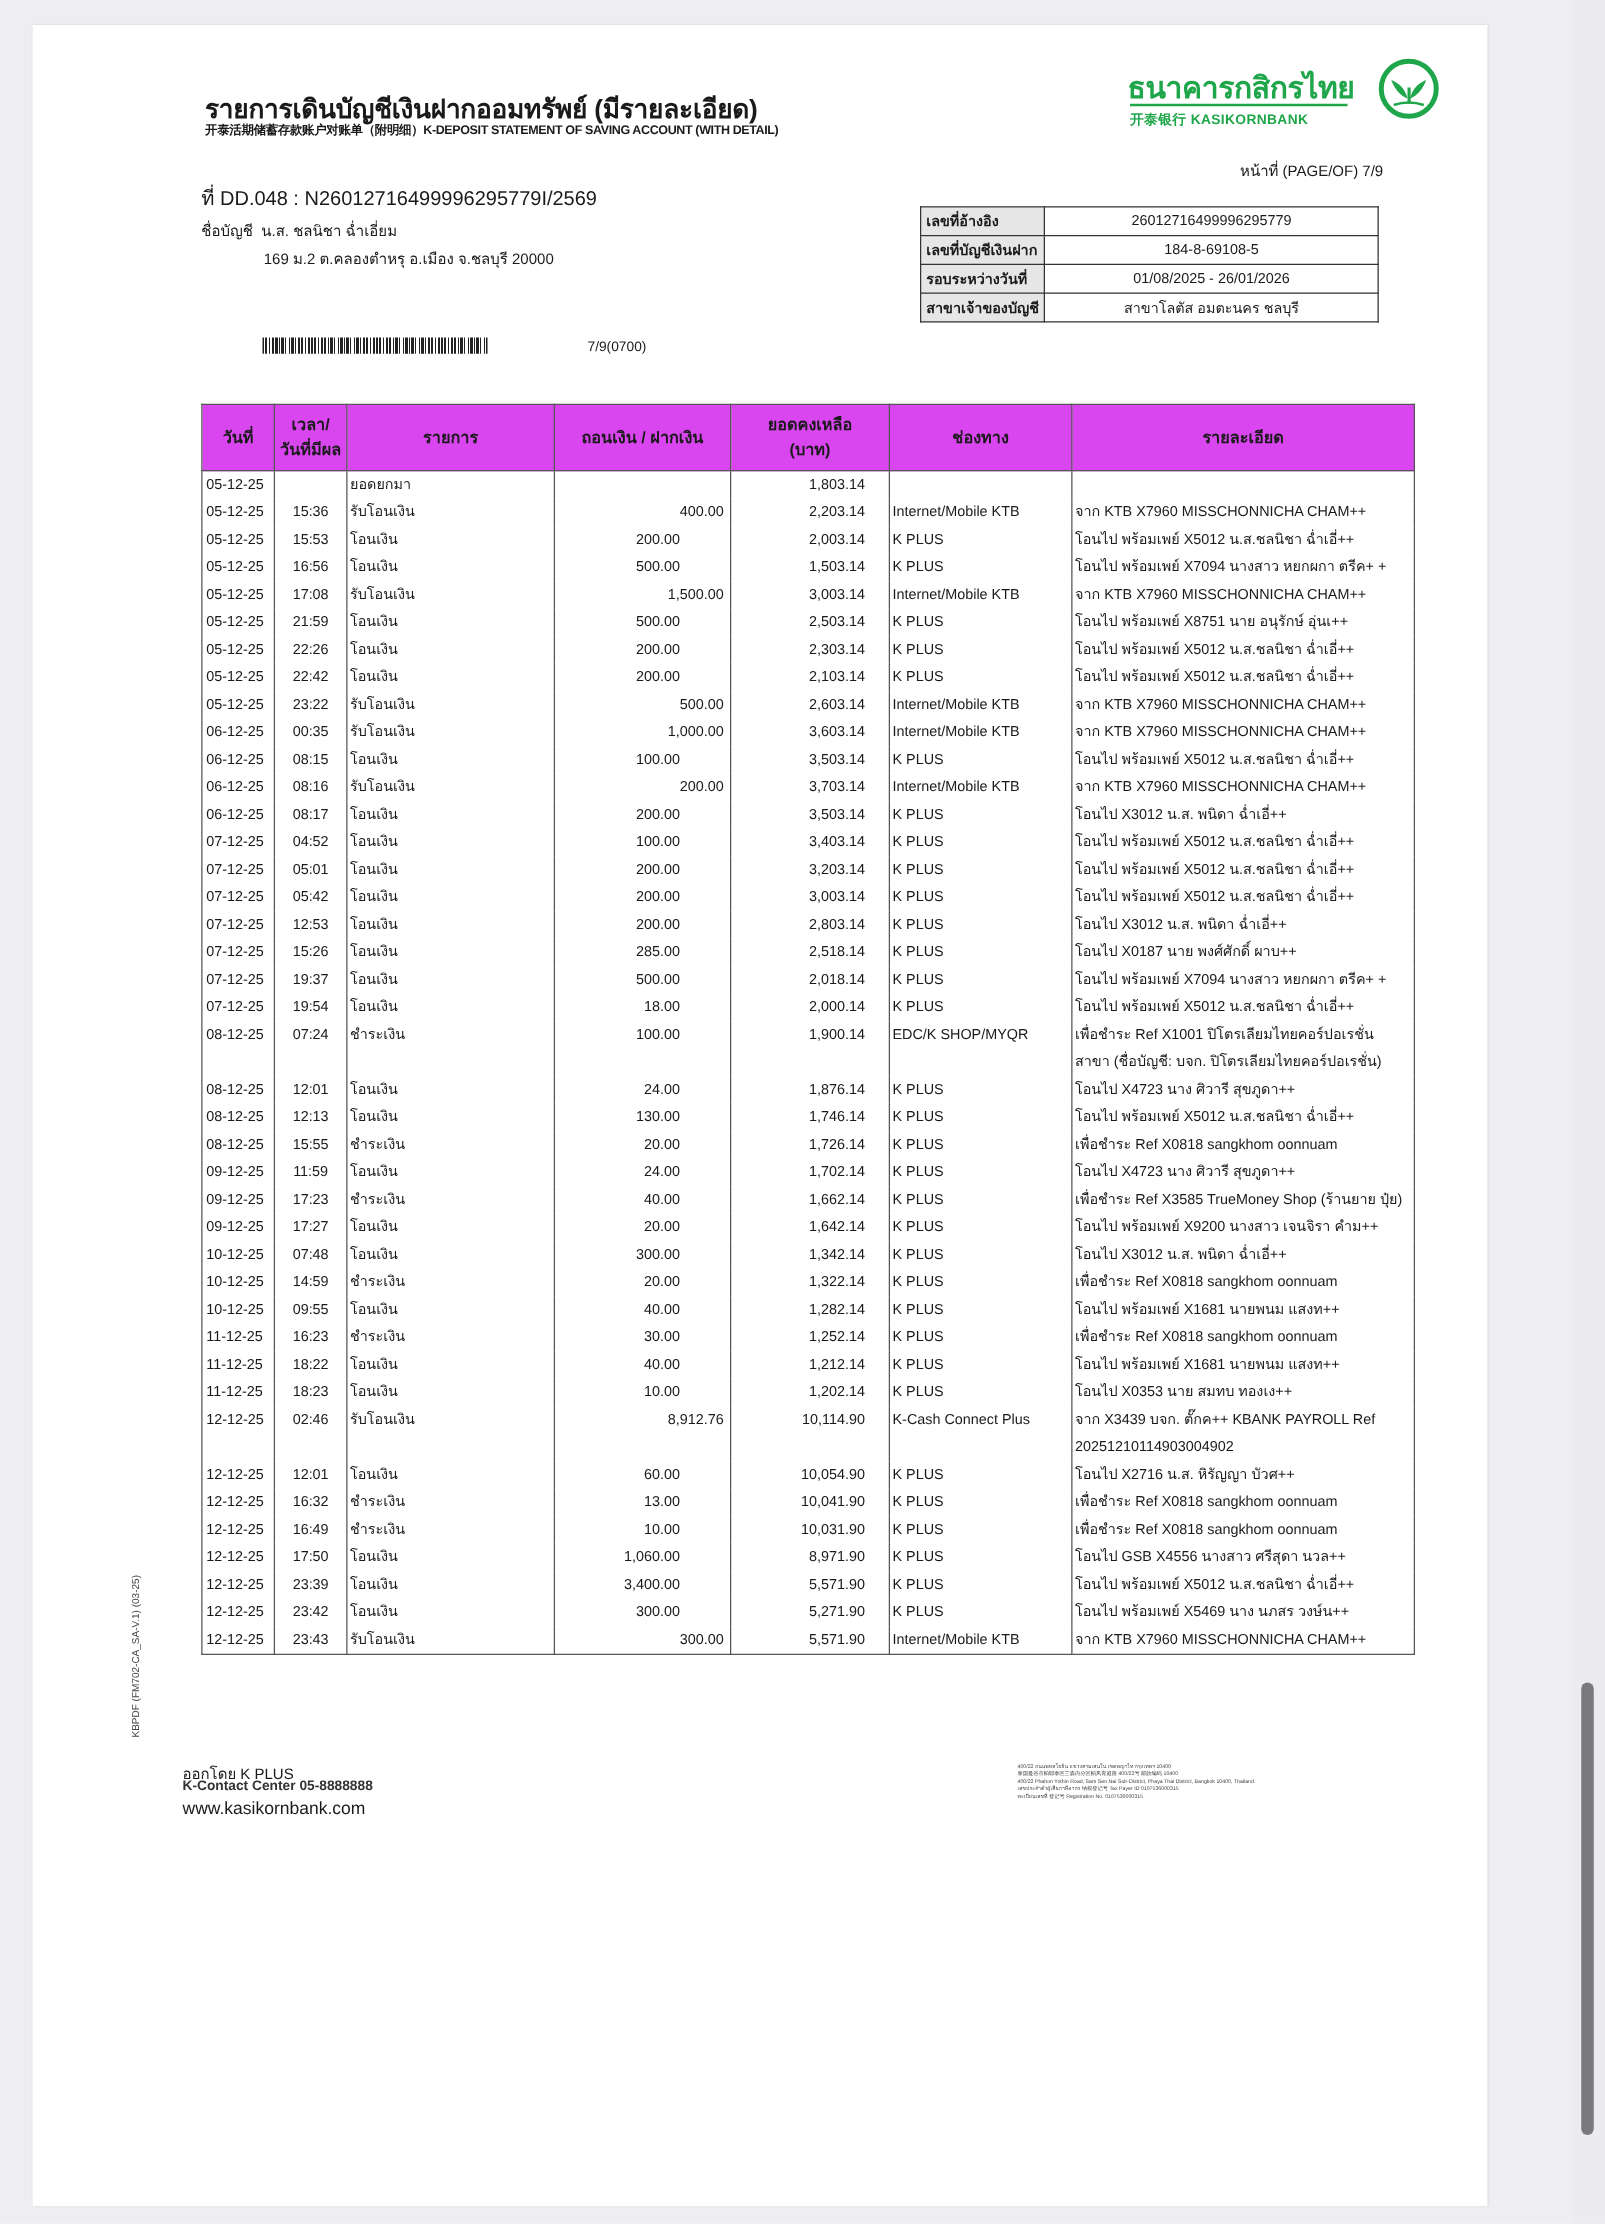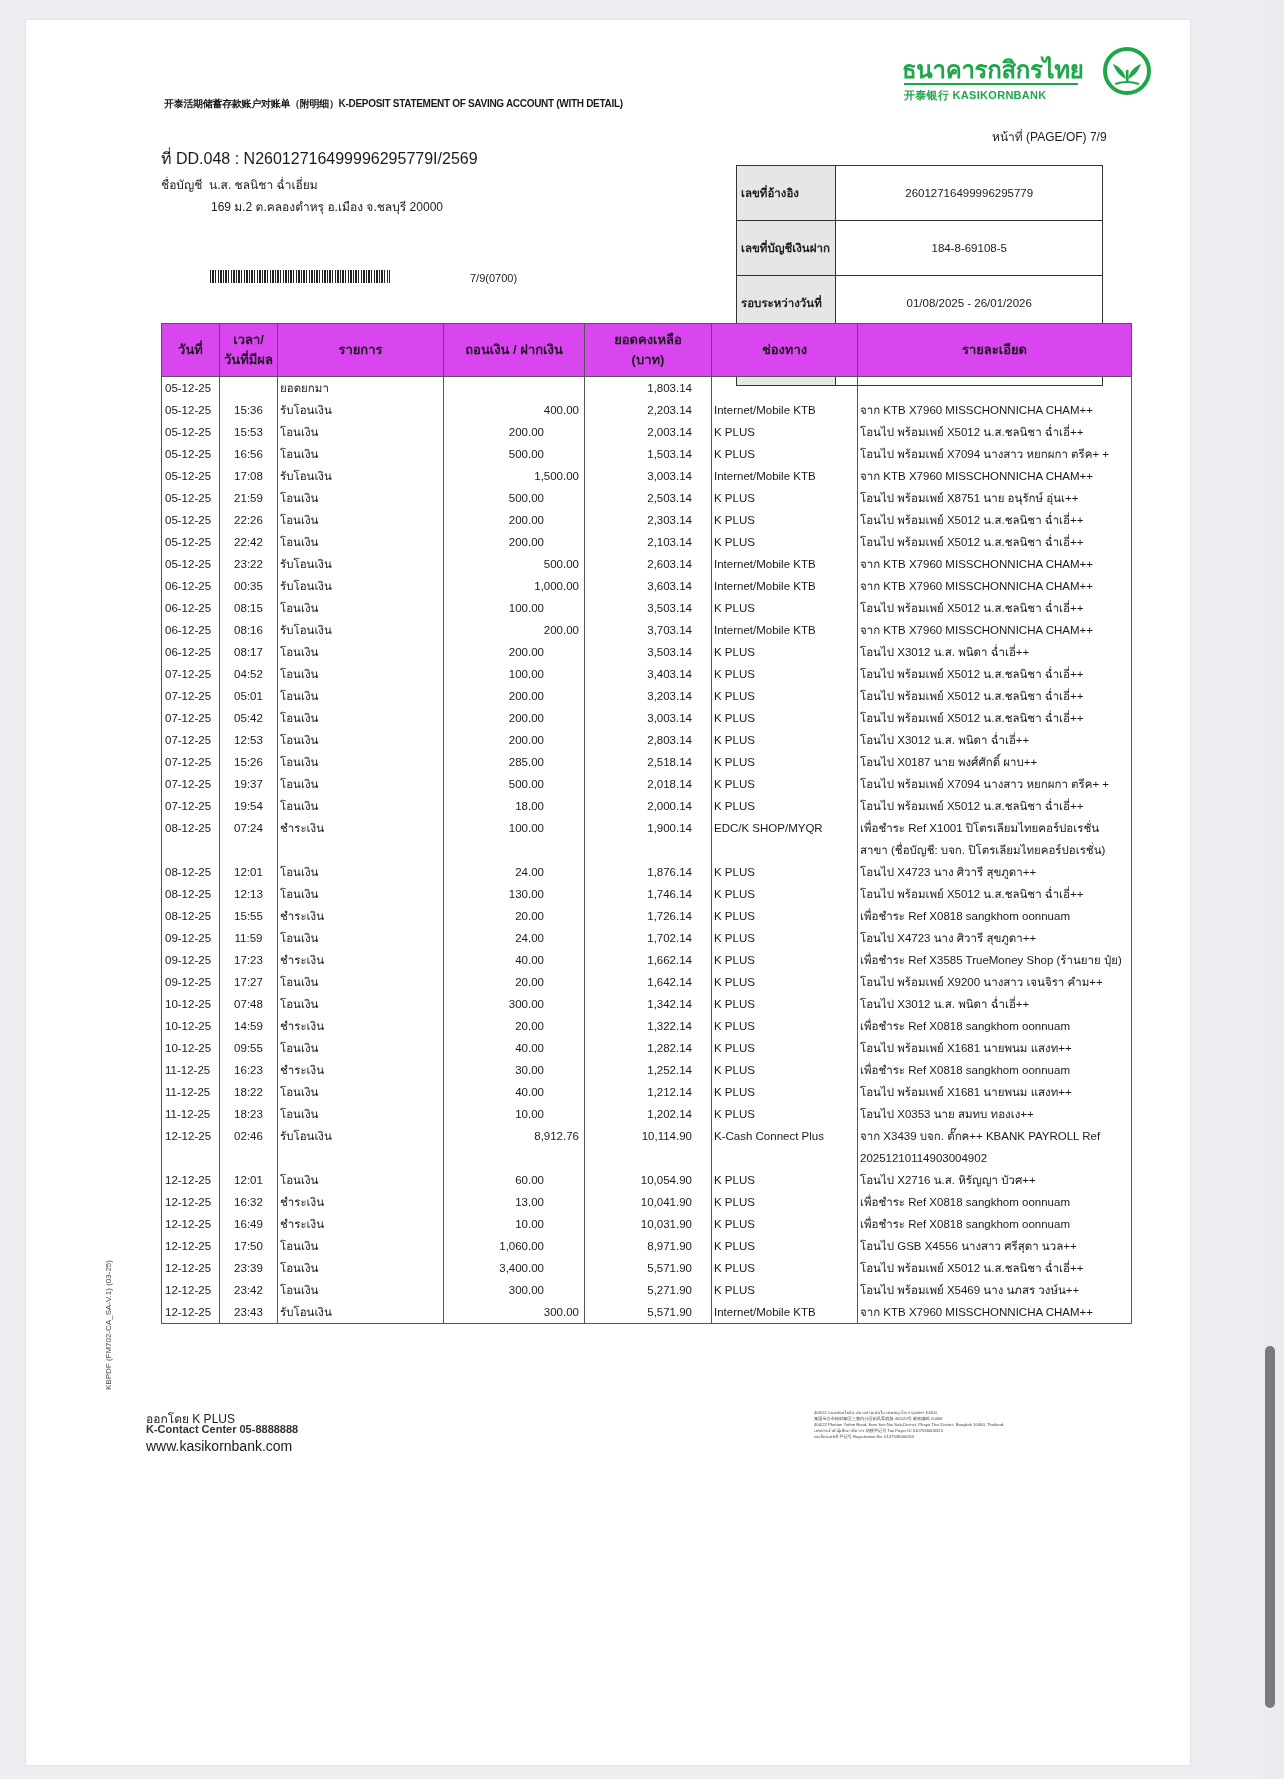--- a/index.html
+++ b/index.html
@@ -17,21 +17,21 @@
   .ref-line { left:135px; top:126px; font-size:16px; white-space:nowrap; }
   .acct-name { left:135px; top:155px; font-size:12px; white-space:nowrap; }
   .acct-addr { left:185px; top:177px; font-size:12px; white-space:nowrap; }
   .logo-wrap { left:876px; top:26px; width:260px; height:70px; }
   .logo-th { position:absolute; left:0; top:4px; font-size:24px; font-weight:bold; color:#1fa64a; letter-spacing:-0.3px; white-space:nowrap; }
   .logo-line { position:absolute; left:2px; top:37px; width:174px; height:2px; background:#1fa64a; }
   .logo-en { position:absolute; left:2px; top:42px; font-size:11px; font-weight:bold; color:#1fa64a; white-space:nowrap; letter-spacing:0.3px; }
   .logo-circle { position:absolute; left:200px; top:0px; width:50px; height:50px; }
   .page-no { left:966px; top:107px; font-size:12px; white-space:nowrap; }
   .info-table { position:absolute; left:710px; top:145px; border-collapse:collapse; font-size:11.5px; }
-  .info-table td { border:1px solid #333; height:22px; padding:16px 4px; white-space:nowrap; }
+  .info-table td { border:1px solid #333; height:22px; padding:0 4px; white-space:nowrap; }
   .info-table td.lbl { background:#e6e6e6; font-weight:bold; width:88px; }
   .info-table td.val { width:258px;text-align:center; }
   .barcode { left:184px; top:250px; width:180px; height:13px;
     background:repeating-linear-gradient(90deg,#222 0 1px,#fff 1px 2px,#222 2px 4px,#fff 4px 5px,#222 5px 6px,#fff 6px 8px,#222 8px 9px,#fff 9px 10px,#222 10px 12px,#fff 12px 13px); }
   .barcode-num { left:444px; top:252px; font-size:11px; }
   .tx-table { position:absolute; left:135px; top:303px; border-collapse:collapse; font-size:11.5px; table-layout:fixed; width:970px; }
   .tx-table th { background:#d946ef; border:1px solid #555; font-weight:bold; font-size:13px; height:52px; line-height:20px; padding:0 2px; text-align:center; }
   .tx-table td { border-left:1px solid #555; border-right:1px solid #555; padding:0 2px; height:22px; vertical-align:top; line-height:22px; white-space:nowrap; overflow:visible; }
   .tx-table tr:last-child td { border-bottom:1px solid #555; }
   .tx-table td.c-date { padding-left:3px; }
@@ -50,20 +50,21 @@
   .scroll-track { position:absolute; left:1259px; top:0; width:25px; height:1779px; background:#ecebf0; }
 </style>
 </head>
 <body>
 
 <div class="scroll-track"></div>
 <div class="scrollbar"></div>
 
 <div class="page">
 
+  <div class="abs title-th">รายการเดินบัญชีเงินฝากออมทรัพย์ (มีรายละเอียด)</div>
   <div class="abs title-en">开泰活期储蓄存款账户对账单（附明细）K-DEPOSIT STATEMENT OF SAVING ACCOUNT (WITH DETAIL)</div>
 
   <div class="abs logo-wrap">
     <div class="logo-th">ธนาคารกสิกรไทย</div>
     <div class="logo-line"></div>
     <div class="logo-en">开泰银行 KASIKORNBANK</div>
     <svg class="logo-circle" viewBox="0 0 50 50">
       <circle cx="25" cy="25" r="22" fill="none" stroke="#1fa64a" stroke-width="4"></circle>
       <path d="M24 33 C22 24 16 20 11 18 C14 26 18 30 24 33Z" fill="#1fa64a"></path>
       <path d="M26 33 C28 24 34 20 39 18 C36 26 32 30 26 33Z" fill="#1fa64a"></path>

